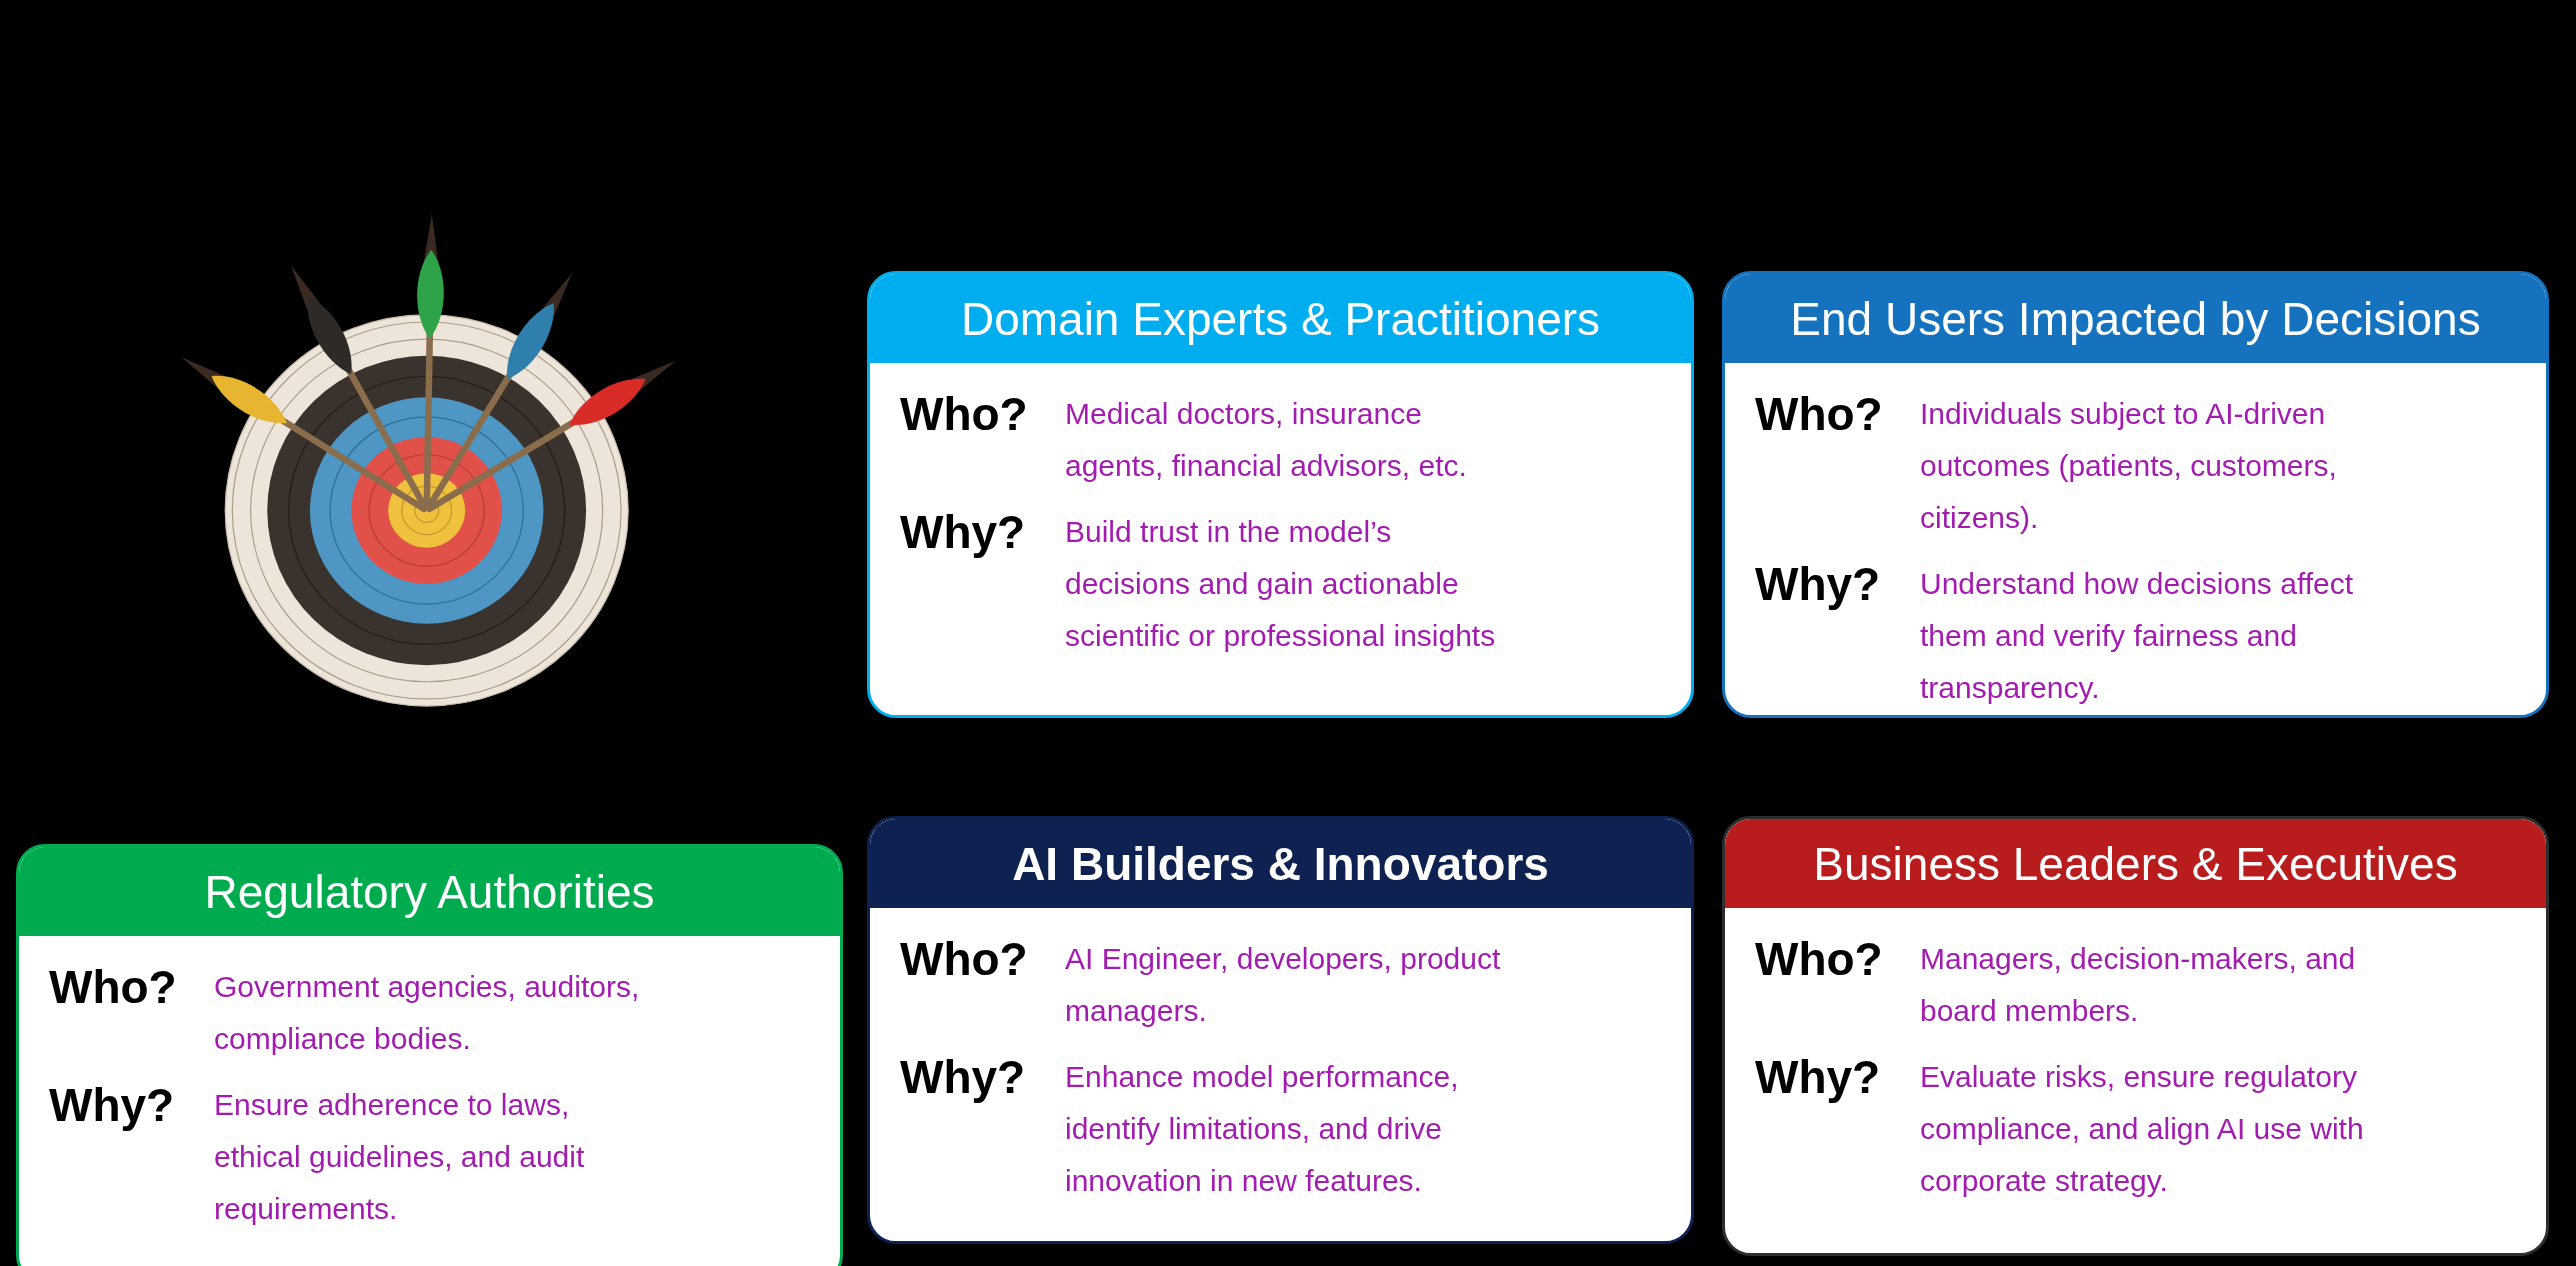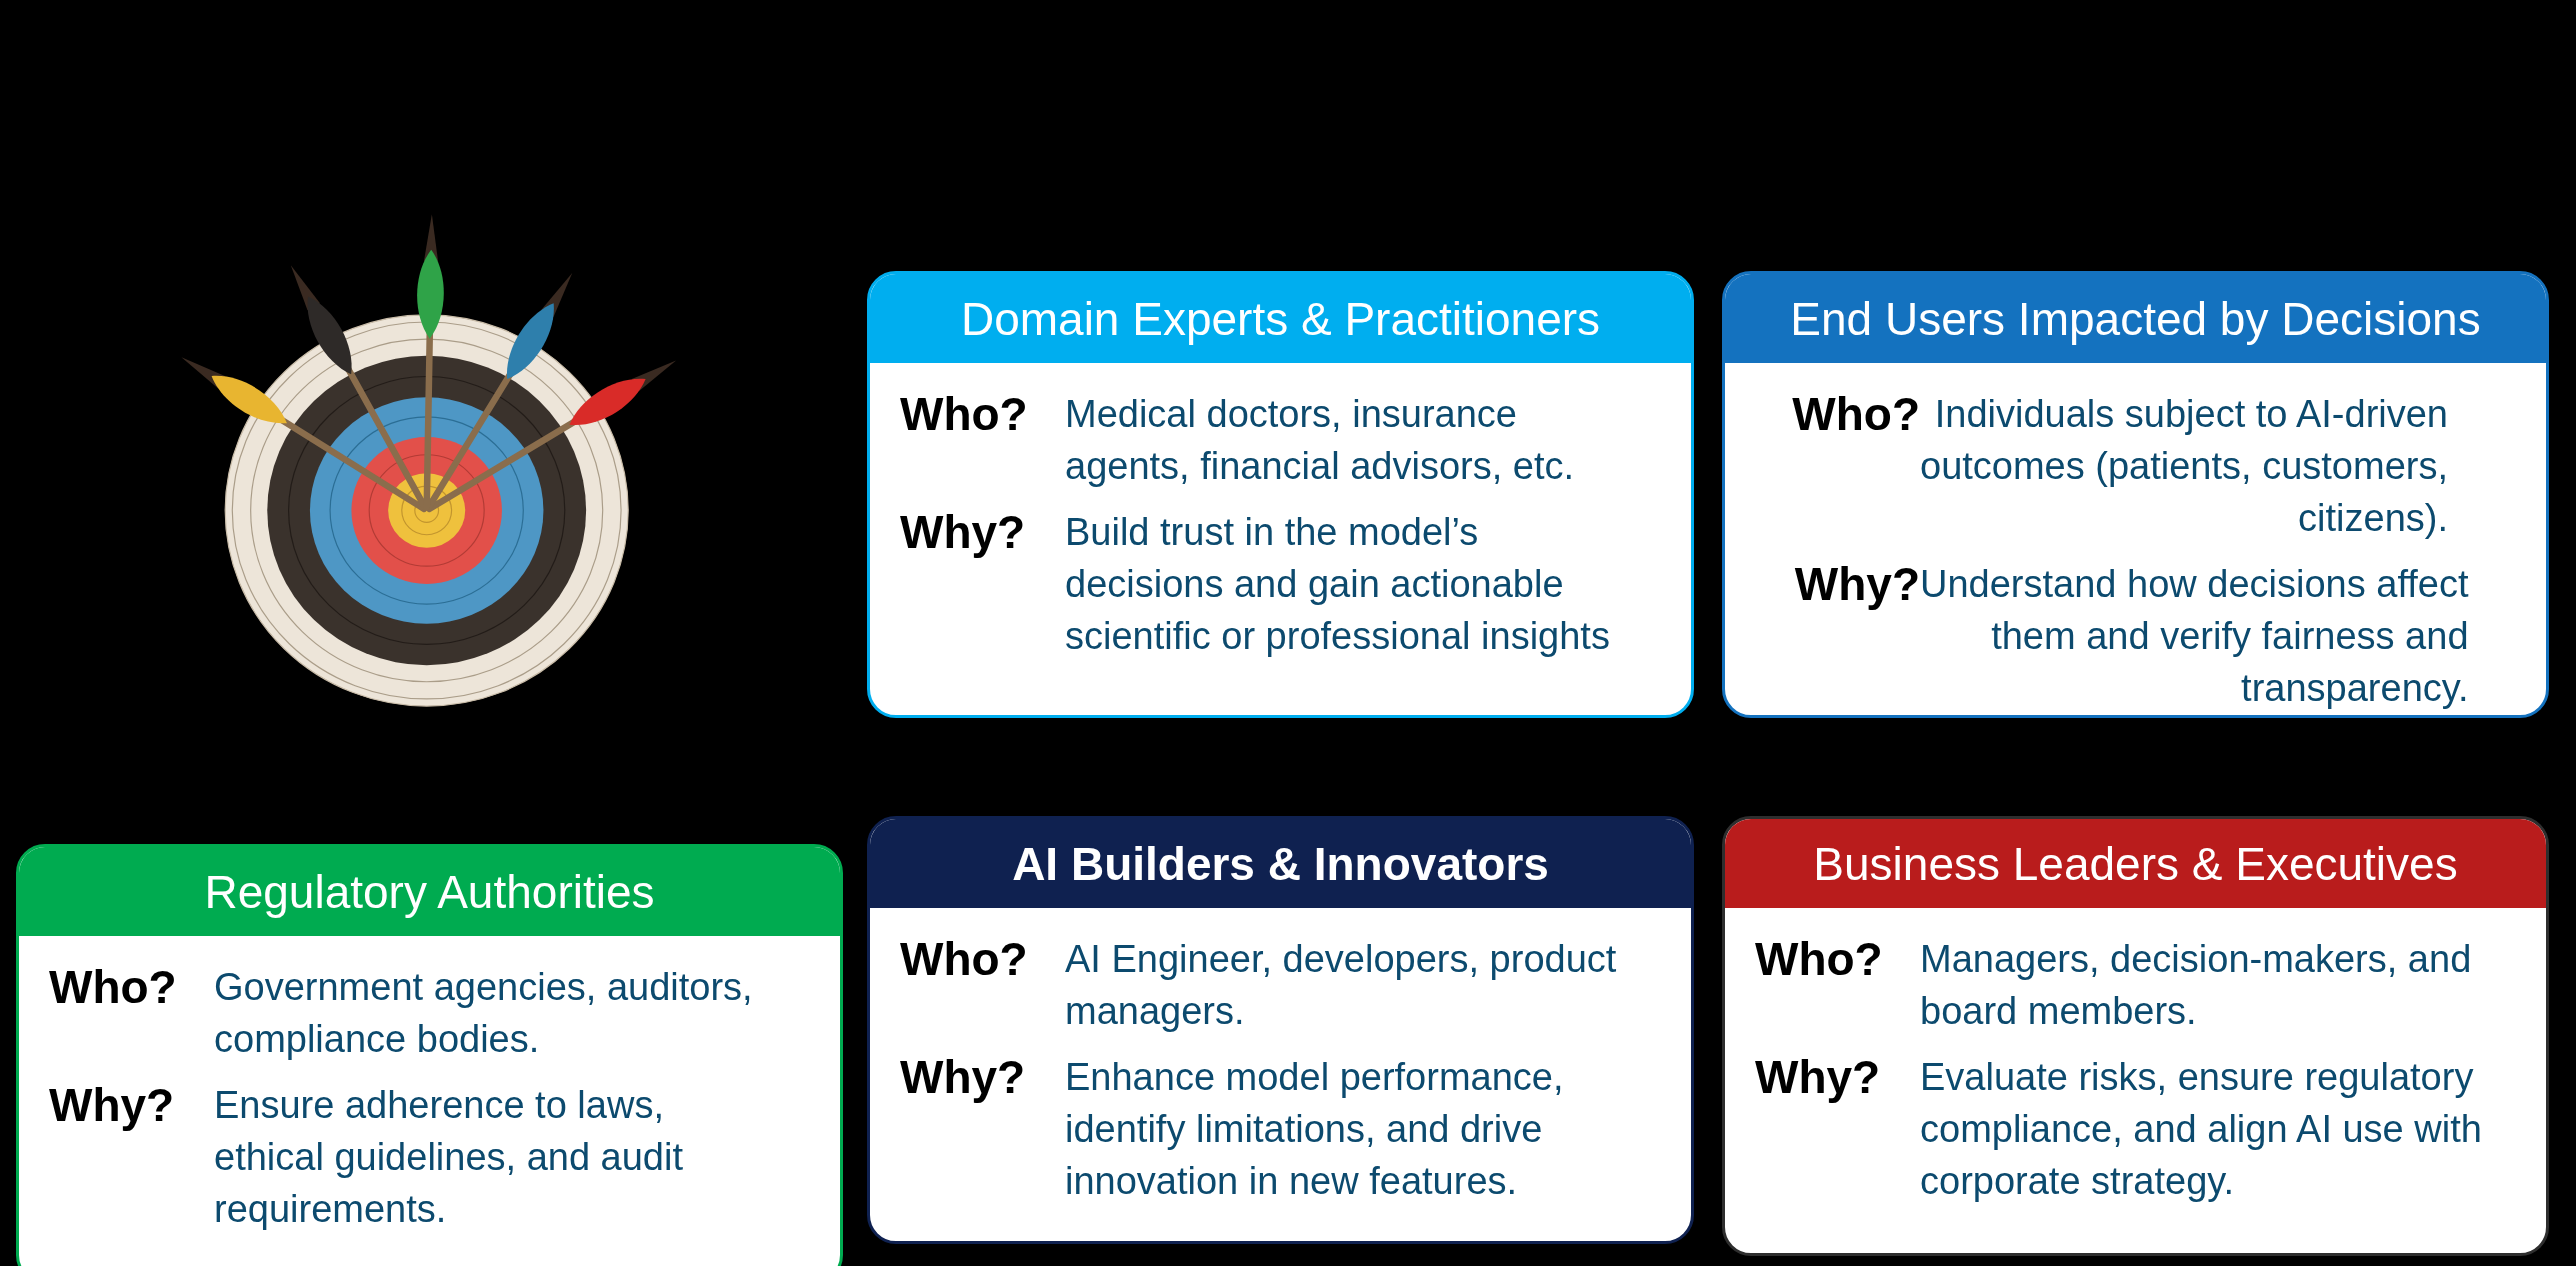--- a/index.html
+++ b/index.html
@@ -43,23 +43,23 @@
     margin-bottom: 14.2px;
   }
   .qa-label {
     flex: 0 0 165px;
     font-weight: 700;
     font-size: 46px;
     line-height: 52px;
     color: #000000;
   }
   .qa-text {
-    font-size: 38px;
+    font-size: 30px;
     line-height: 52px;
-    color: #0c4a6e;
+    color: #a21caf;
     white-space: pre-line;
   }
   #card-0 { left: 867px; top: 271px;  height: 447px; }
   #card-1 { left: 1722px; top: 271px;  height: 447px; }
   #card-2 { left: 16px;   top: 816px; height: 440px; margin-top: 28px; }
   #card-3 { left: 867px; top: 816px; height: 428px; }
   #card-4 { left: 1722px; top: 816px; height: 440px; }
 
   
   #target-svg {
@@ -146,21 +146,21 @@
     </div>
     <div class="qa-row">
       <div class="qa-label">Why?</div>
       <div class="qa-text">Build trust in the model’s
 decisions and gain actionable
 scientific or professional insights</div>
     </div>
   </div>
 </div>
 
-<div class="card" id="card-1" style="border-color: rgb(20, 114, 191); text-align: right;">
+<div class="card" id="card-1" style="border-color: rgb(20, 114, 191);">
   <div class="card-header" style="background: rgb(20, 114, 191);">
     <div class="card-title" style="font-weight: 400;">End Users Impacted by Decisions</div>
   </div>
   <div class="card-body">
     <div class="qa-row">
       <div class="qa-label">Who?</div>
       <div class="qa-text">Individuals subject to AI-driven
 outcomes (patients, customers,
 citizens).</div>
     </div>

